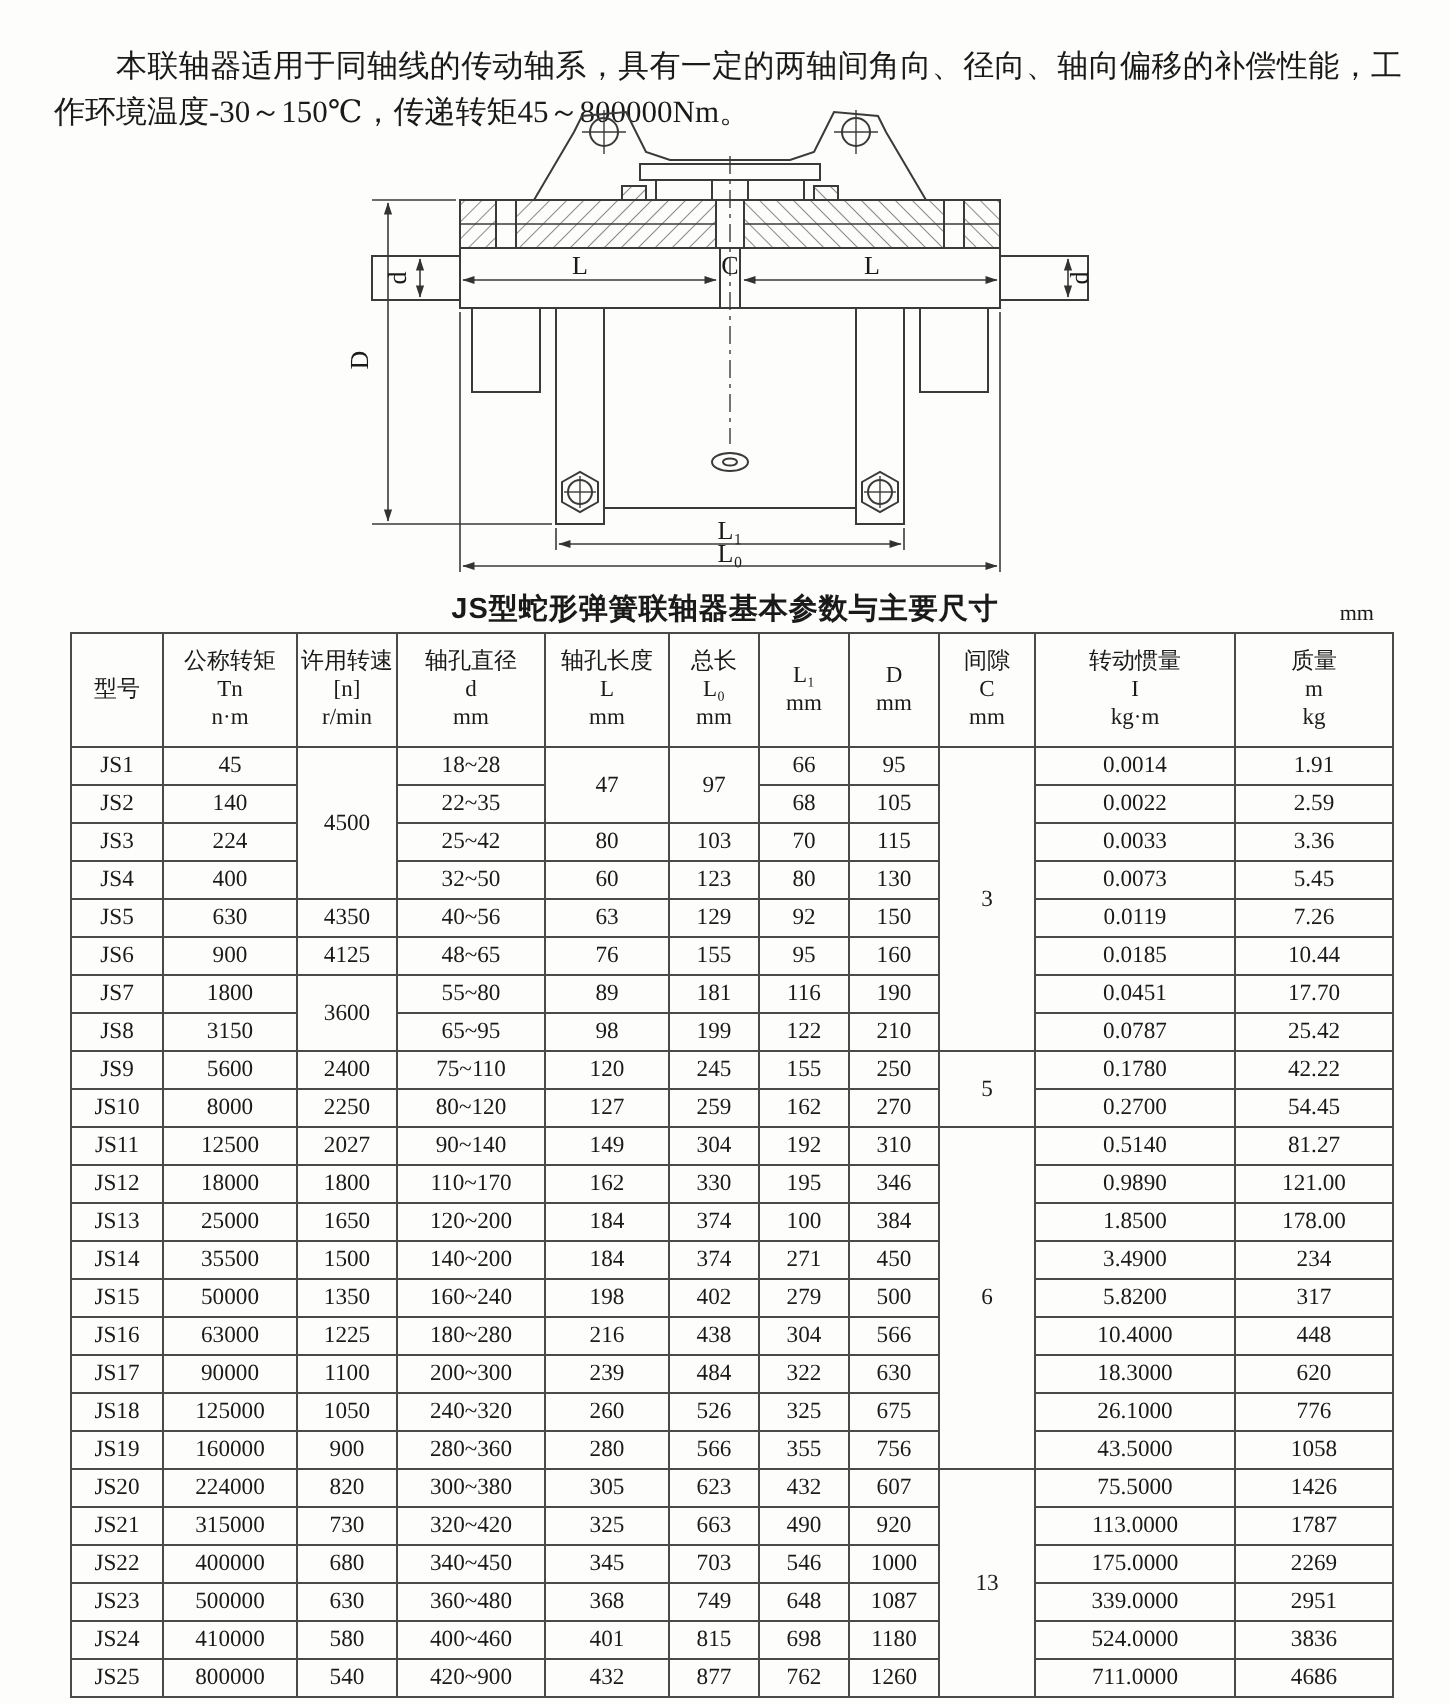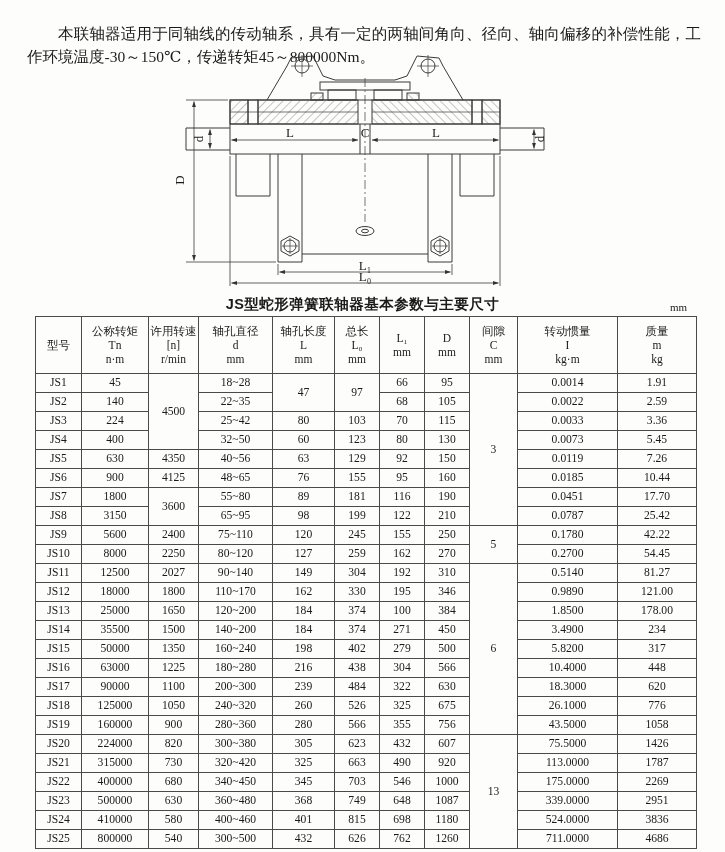--- a/index.html
+++ b/index.html
@@ -501,23 +501,23 @@
           <td>815</td>
           <td>698</td>
           <td>1180</td>
           <td>524.0000</td>
           <td>3836</td>
         </tr>
         <tr>
           <td>JS25</td>
           <td>800000</td>
           <td>540</td>
-          <td>300~500</td>
+          <td>420~900</td>
           <td>432</td>
-          <td>626</td>
+          <td>877</td>
           <td>762</td>
           <td>1260</td>
           <td>711.0000</td>
           <td>4686</td>
         </tr>
       </tbody>
   </table>
 
 </div>
 

